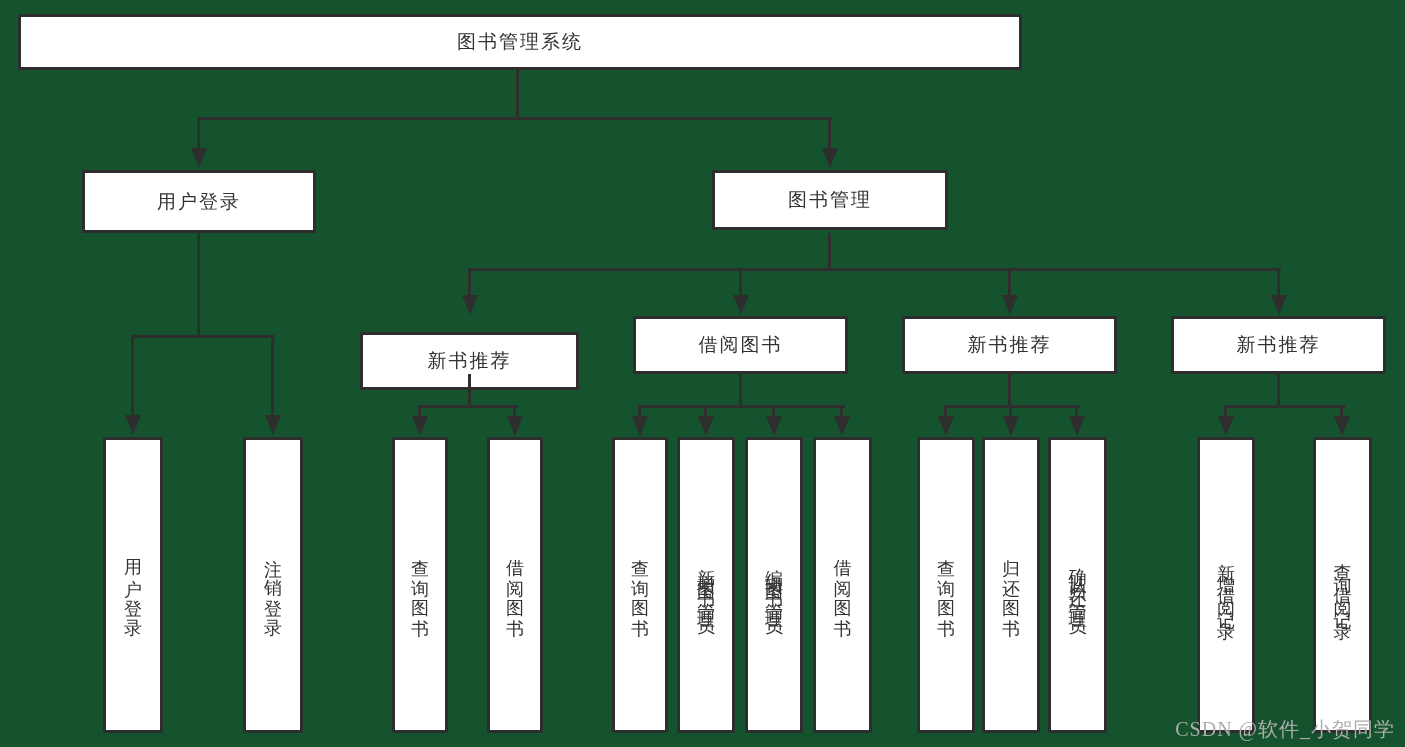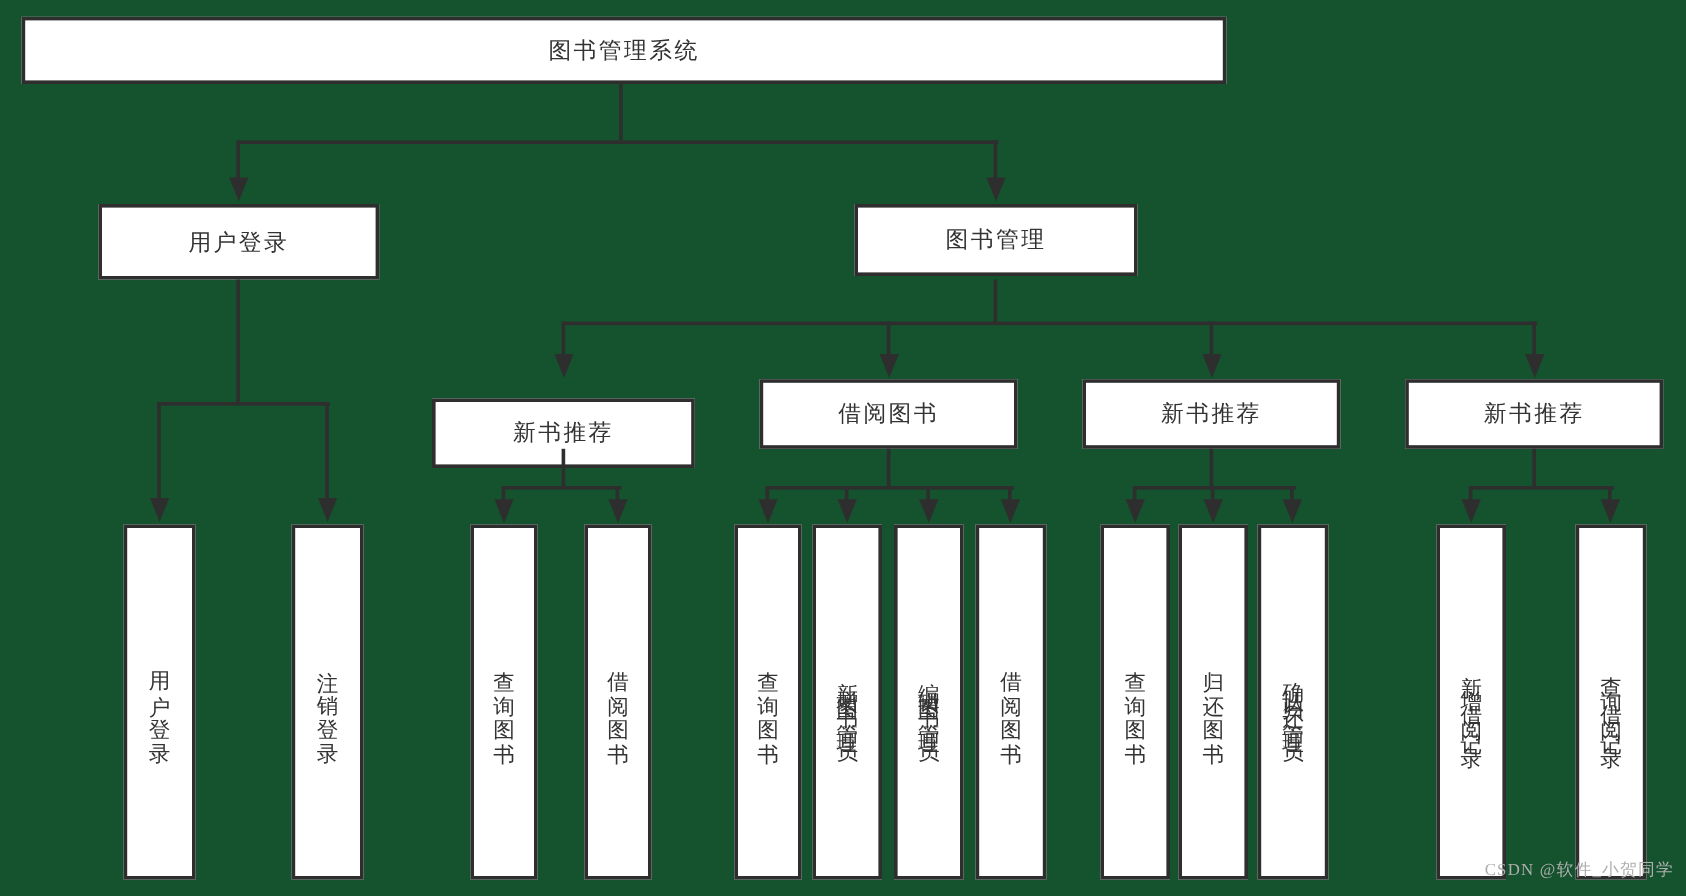--- a/index.html
+++ b/index.html
@@ -20,21 +20,21 @@
   .vbox .vtext.tight{letter-spacing:7px;}
   .line{position:absolute;background:#2e2e2e;}
   .vl{width:3px;}
   .hl{height:3px;}
   .arr{
     position:absolute;width:0;height:0;
     border-left:8px solid transparent;border-right:8px solid transparent;
     border-top:20px solid #2e2e2e;
   }
   .watermark{
-    position:absolute;top:716px;right:10px;font-size:14px;color:#aeaeae;
+    position:absolute;top:716px;right:10px;font-size:20px;color:#aeaeae;
     letter-spacing:1px;white-space:nowrap;
   }
 </style>
 </head>
 <body>
 
 <div class="stage">
 
   <div class="box hbox" style="left:18px;top:14px;width:1004px;height:56px">
     <span>图书管理系统</span>

